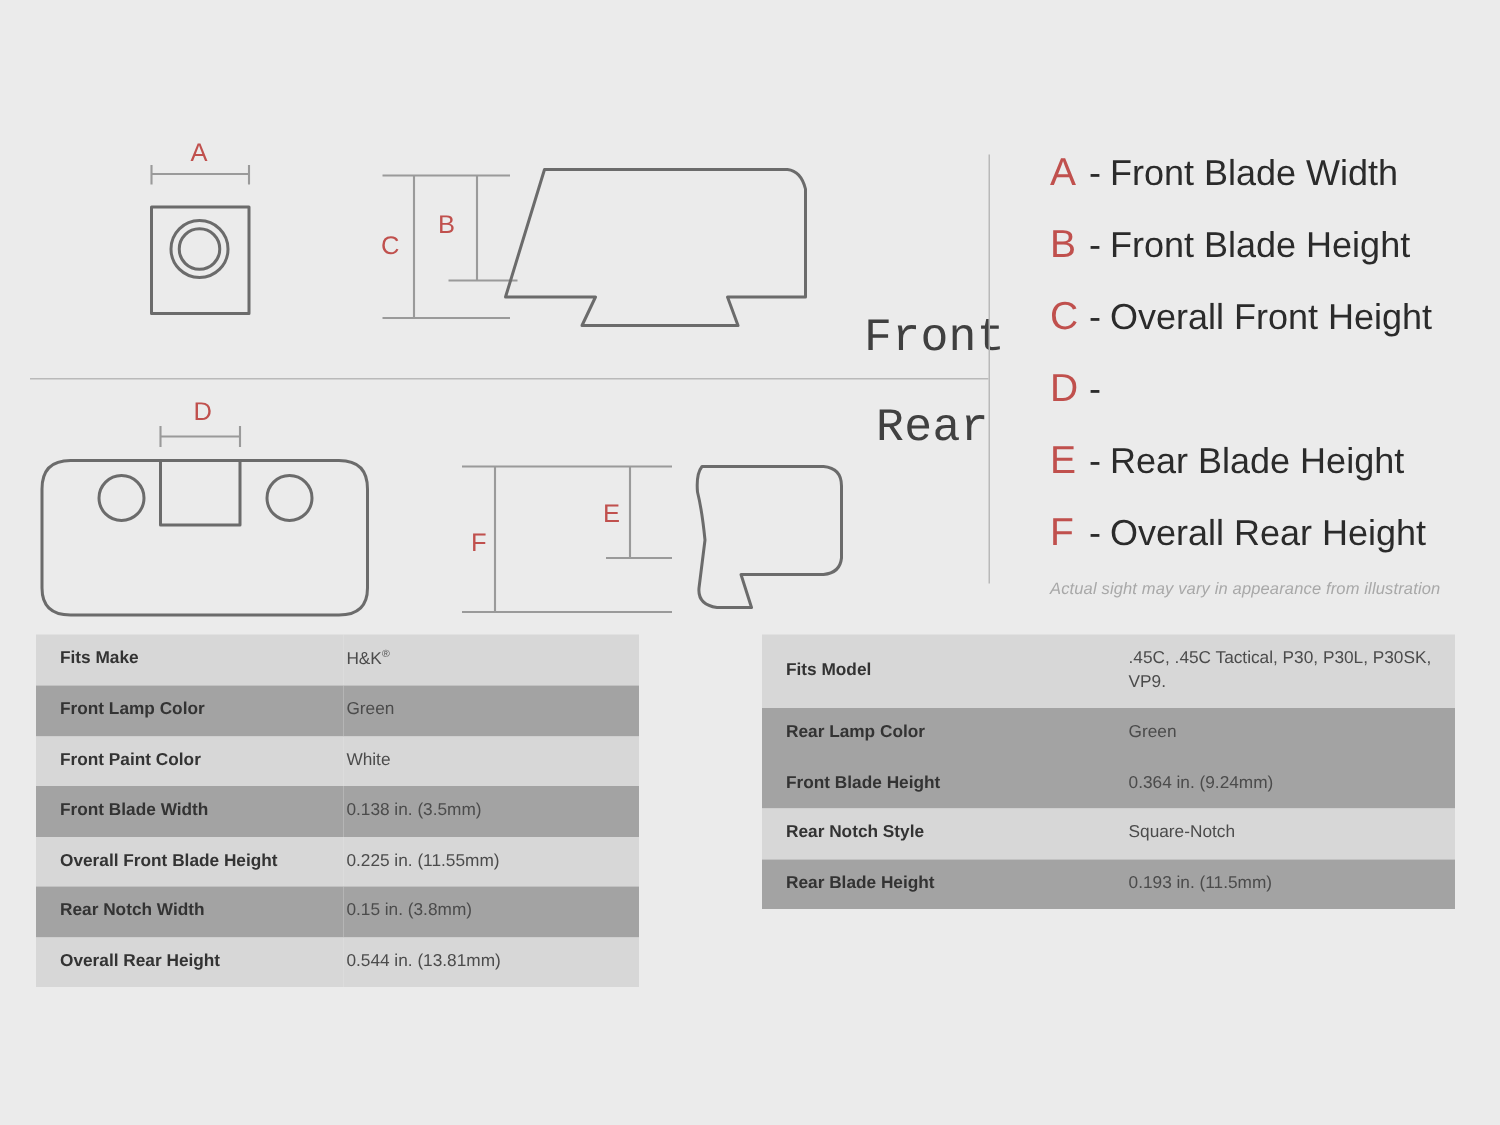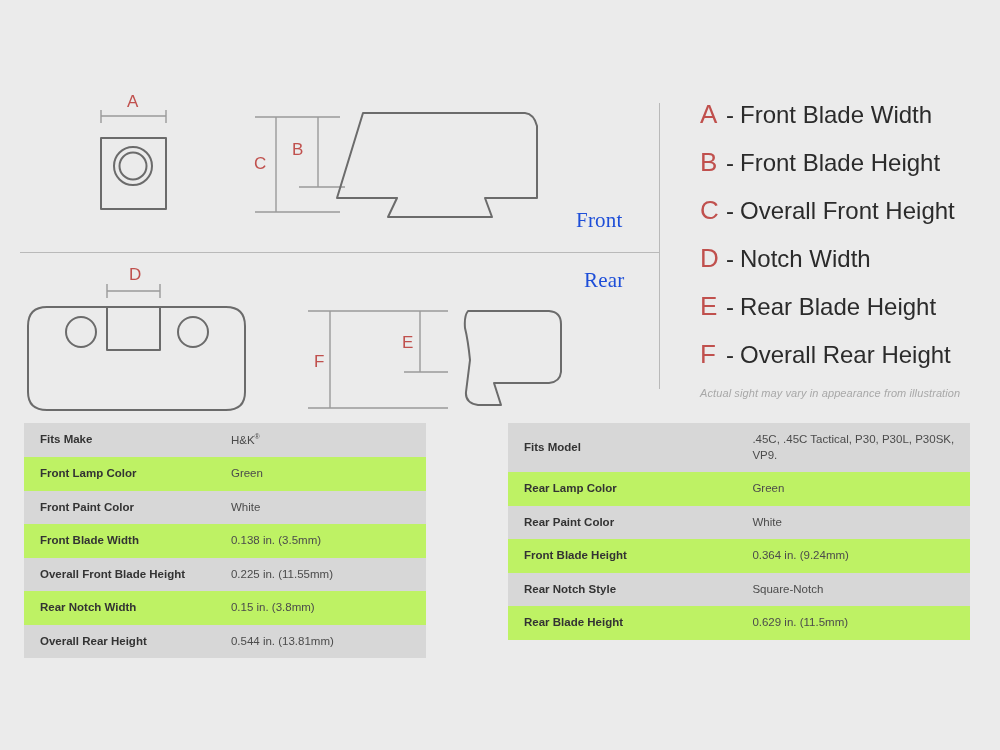--- a/index.html
+++ b/index.html
@@ -33,23 +33,23 @@
   .dim-letter {
     position: absolute;
     color: #c0504d;
     font-size: 17px;
     font-family: "Liberation Sans", sans-serif;
     line-height: 1;
     user-select: none;
   }
   .view-label {
     position: absolute;
-    color: #1d4ed8;
-    font-size: 21px;
-    font-family: Liberation Serif, serif;
+    color: #404040;
+    font-size: 31px;
+    font-family: Liberation Mono, monospace;
     letter-spacing: 0.2px;
   }
 
   
   .legend {
     position: absolute;
     left: 700px;
     top: 99px;
     width: 290px;
   }
@@ -107,21 +107,21 @@
   
   .spec-table {
     position: absolute;
     border-collapse: collapse;
     table-layout: fixed;
   }
   .spec-table.left  { left: 24px;  top: 423px; width: 402px; }
   .spec-table.right { left: 508px; top: 423px; width: 462px; }
 
   .spec-table tr.shade-a td { background: #d7d7d7; }
-  .spec-table tr.shade-b td { background: #bef264; }
+  .spec-table tr.shade-b td { background: #a3a3a3; }
 
   .spec-table td {
     padding: 9px 0 9px 16px;
     font-size: 11.5px;
     vertical-align: middle;
     line-height: 1.35;
   }
   .spec-table td.k {
     font-weight: bold;
     color: #333333;
@@ -212,21 +212,20 @@
       <span class="legend-text">Front Blade Height</span>
     </div>
     <div class="legend-row">
       <span class="legend-key">C</span>
       <span class="legend-dash">-</span>
       <span class="legend-text">Overall Front Height</span>
     </div>
     <div class="legend-row">
       <span class="legend-key">D</span>
       <span class="legend-dash">-</span>
-      <span class="legend-text">Notch Width</span>
     </div>
     <div class="legend-row">
       <span class="legend-key">E</span>
       <span class="legend-dash">-</span>
       <span class="legend-text">Rear Blade Height</span>
     </div>
     <div class="legend-row">
       <span class="legend-key">F</span>
       <span class="legend-dash">-</span>
       <span class="legend-text">Overall Rear Height</span>
@@ -271,32 +270,28 @@
   <table class="spec-table right">
     <tbody>
         <tr class="shade-a">
       <td class="k">Fits Model</td>
       <td class="v">.45C, .45C Tactical, P30, P30L, P30SK, VP9.</td>
     </tr>
     <tr class="shade-b">
       <td class="k">Rear Lamp Color</td>
       <td class="v">Green</td>
     </tr>
-    <tr class="shade-a">
-      <td class="k">Rear Paint Color</td>
-      <td class="v">White</td>
-    </tr>
     <tr class="shade-b">
       <td class="k">Front Blade Height</td>
       <td class="v">0.364 in. (9.24mm)</td>
     </tr>
     <tr class="shade-a">
       <td class="k">Rear Notch Style</td>
       <td class="v">Square-Notch</td>
     </tr>
     <tr class="shade-b">
       <td class="k">Rear Blade Height</td>
-      <td class="v">0.629 in. (11.5mm)</td>
+      <td class="v">0.193 in. (11.5mm)</td>
     </tr>
   </tbody>
     </table>
 
 </div>
 
 </body></html>

